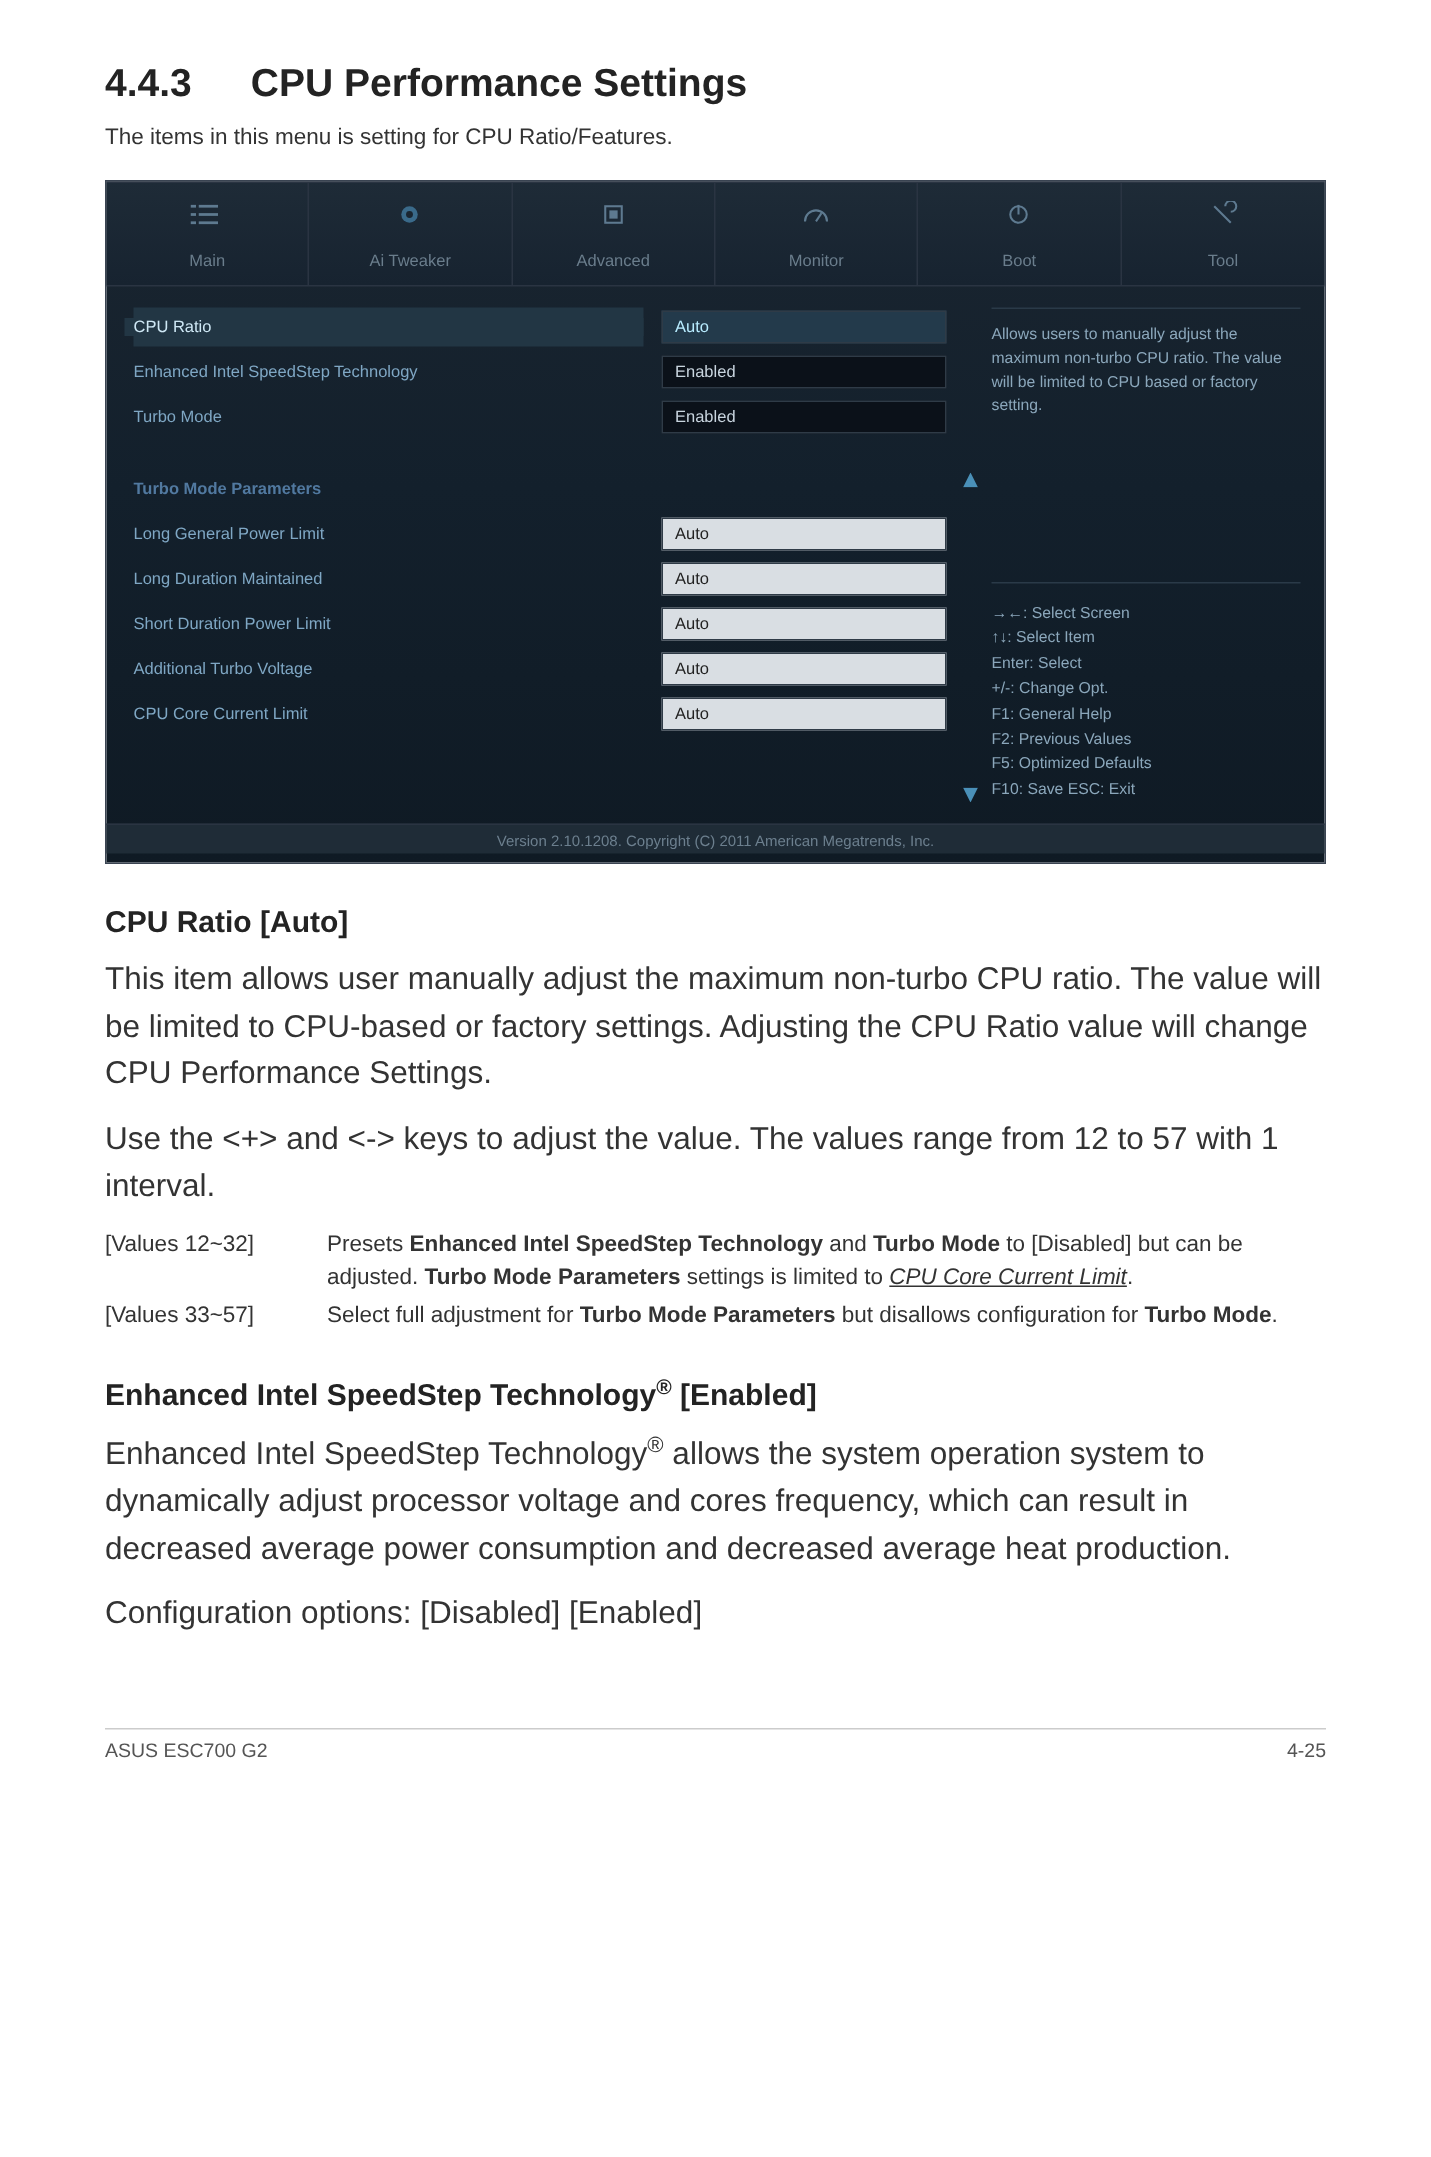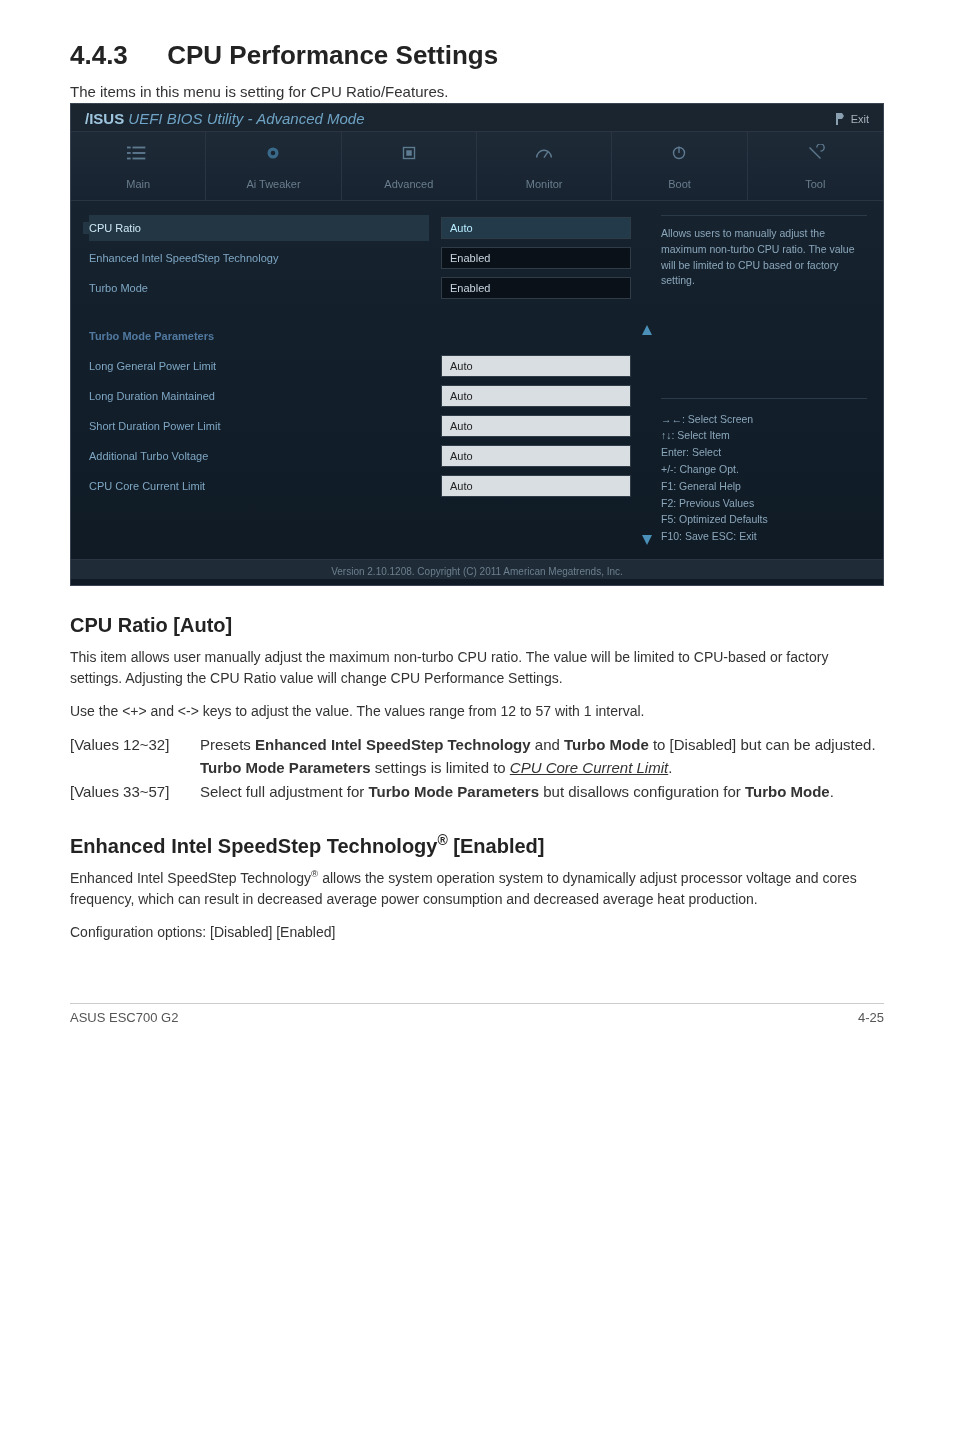--- a/index.html
+++ b/index.html
@@ -10,21 +10,21 @@
       width: 954px;
       padding: 40px 70px;
     }
     .section-heading {
       font-size: 26px;
       font-weight: bold;
       margin-bottom: 12px;
       color: #232323;
     }
     .section-num { display: inline-block; width: 90px; }
-    .intro-text { font-size: 15px; margin-bottom: 3px; color: #333; }
+    .intro-text { font-size: 15px; margin-bottom: 20px; color: #333; }
     .bios-window {
       width: 100%;
       background: linear-gradient(180deg, #1a2530 0%, #13202c 45%, #0f1a24 100%);
       border: 1px solid #3a4452;
       position: relative;
       padding-bottom: 6px;
     }
     .bios-titlebar {
       display: flex;
       align-items: center;
@@ -161,23 +161,23 @@
       border-top: 1px solid #2a3442;
     }
     
     h3.subhead {
       font-size: 20px;
       font-weight: bold;
       margin-top: 28px;
       margin-bottom: 10px;
       color: #232323;
     }
-    .body-text { font-size: 14px; line-height: 1.5; margin-bottom: 12px; color: #333; }
+    .body-text { font-size: 21px; line-height: 1.5; margin-bottom: 12px; color: #333; }
     .values-table { font-size: 15px; line-height: 1.5; margin-bottom: 14px; }
-    .values-table .vrow { display: flex; margin-bottom: 2px; }
+    .values-table .vrow { display: flex; margin-bottom: 2px; gap: 18px; }
     .values-table .vlabel { width: 130px; flex-shrink: 0; }
     .values-table .vdesc { flex: 1; }
     .italic-underline { font-style: italic; text-decoration: underline; }
     .page-footer {
       margin-top: 60px;
       display: flex;
       justify-content: space-between;
       font-size: 13px;
       color: #555;
       border-top: 1px solid #ccc;
@@ -188,32 +188,20 @@
 </head>
 <body>
 
 <h2 class="section-heading">
   <span class="section-num">4.4.3</span>
   <span>CPU Performance Settings</span>
 </h2>
 <p class="intro-text">The items in this menu is setting for CPU Ratio/Features.</p>
 
 <div class="bios-window">
-  <div class="bios-titlebar">
-    <div class="bios-title">
-      <strong>/ISUS</strong>
-      <span>UEFI BIOS Utility - Advanced Mode</span>
-    </div>
-    <div class="exit-btn">
-      <svg viewBox="0 0 10 12">
-          <path fill="#8aa0b0" d="M1 0h6l2 3-2 3H3v6H1z"></path>
-        </svg>
-      <span>Exit</span>
-    </div>
-  </div>
 
   <div class="tabs">
     <div class="tab">
       <span class="icon">
           <svg class="tab-icon-svg" viewBox="0 0 24 18">
             <rect x="0" y="2" width="4" height="2" fill="#5e7a90"></rect>
             <rect x="6" y="2" width="14" height="2" fill="#5e7a90"></rect>
             <rect x="0" y="8" width="4" height="2" fill="#5e7a90"></rect>
             <rect x="6" y="8" width="14" height="2" fill="#5e7a90"></rect>
             <rect x="0" y="14" width="4" height="2" fill="#5e7a90"></rect>

